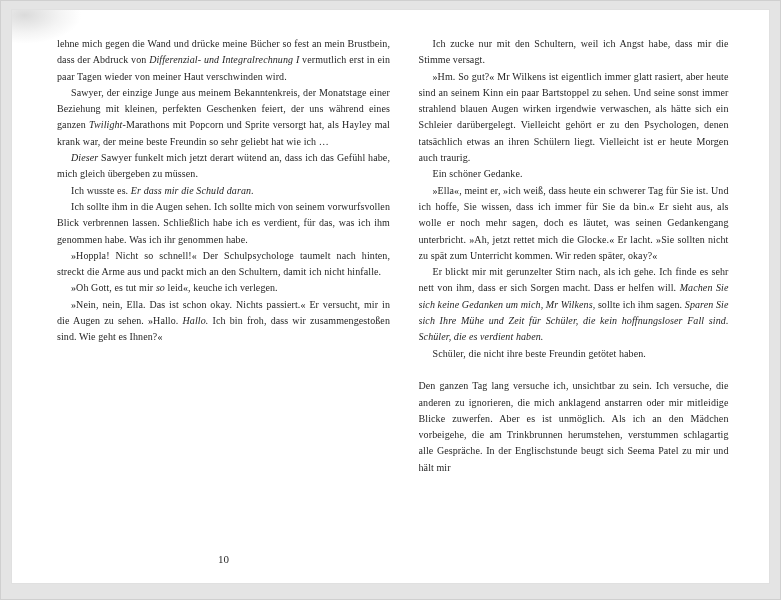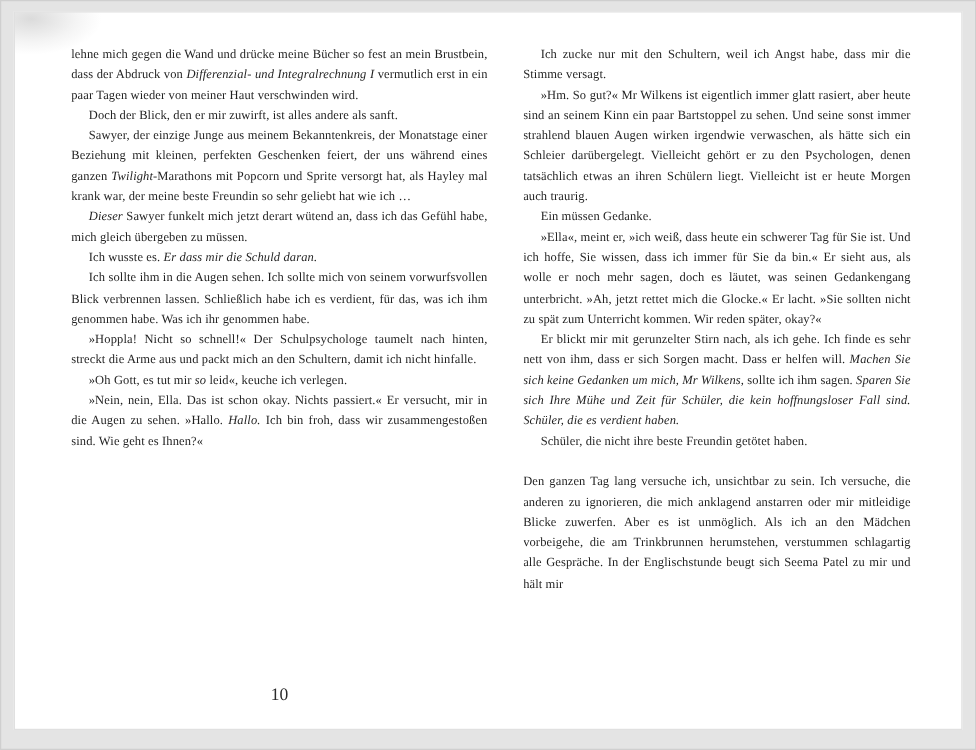--- a/index.html
+++ b/index.html
@@ -48,53 +48,52 @@
     text-indent: 14px;
     letter-spacing: 0.1px;
   }
   .page-text p.no-indent { text-indent: 0; }
   .page-text p.gap-before { margin-top: 16.3px; }
   .page-text em { font-style: italic; }
   .page-number {
     position: absolute;
     bottom: 18px;
     text-align: center;
-    font-size: 14px;
+    font-size: 11px;
     color: #2b2b2b;
   }
   .page-left .page-number  { left: 45px; width: 333px; }
   .page-right .page-number { left: 28px; width: 310px; }
 </style>
 </head>
 <body>
 
 <div class="screen">
   <div class="spread">
     <div class="corner-shade"></div>
 
     <div class="page page-left">
       <div class="page-text">
           <p class="no-indent">lehne mich gegen die Wand und drücke meine Bücher so fest an mein Brustbein, dass der Abdruck von <em>Differenzial- und Integralrechnung I</em> vermutlich erst in ein paar Tagen wieder von meiner Haut verschwinden wird.</p>
-          <p>Doch der Blick, den er mir zuwirft, ist alles andere als sanft.</p>
           <p>Sawyer, der einzige Junge aus meinem Bekanntenkreis, der Monatstage einer Beziehung mit kleinen, perfekten Geschenken feiert, der uns während eines ganzen <em>Twilight</em>-Marathons mit Popcorn und Sprite versorgt hat, als Hayley mal krank war, der meine beste Freundin so sehr geliebt hat wie ich …</p>
           <p><em>Dieser</em> Sawyer funkelt mich jetzt derart wütend an, dass ich das Gefühl habe, mich gleich übergeben zu müssen.</p>
           <p>Ich wusste es. <em>Er dass mir die Schuld daran.</em></p>
           <p>Ich sollte ihm in die Augen sehen. Ich sollte mich von seinem vorwurfsvollen Blick verbrennen lassen. Schließlich habe ich es verdient, für das, was ich ihm genommen habe. Was ich ihr genommen habe.</p>
           <p>»Hoppla! Nicht so schnell!« Der Schulpsychologe taumelt nach hinten, streckt die Arme aus und packt mich an den Schultern, damit ich nicht hinfalle.</p>
           <p>»Oh Gott, es tut mir <em>so</em> leid«, keuche ich verlegen.</p>
           <p>»Nein, nein, Ella. Das ist schon okay. Nichts passiert.« Er versucht, mir in die Augen zu sehen. »Hallo. <em>Hallo.</em> Ich bin froh, dass wir zusammengestoßen sind. Wie geht es Ihnen?«</p>
         </div>
       <div class="page-number">10</div>
     </div>
 
     <div class="page page-right">
       <div class="page-text">
           <p>Ich zucke nur mit den Schultern, weil ich Angst habe, dass mir die Stimme versagt.</p>
           <p>»Hm. So gut?« Mr Wilkens ist eigentlich immer glatt rasiert, aber heute sind an seinem Kinn ein paar Bartstoppel zu sehen. Und seine sonst immer strahlend blauen Augen wirken irgendwie verwaschen, als hätte sich ein Schleier darübergelegt. Vielleicht gehört er zu den Psychologen, denen tatsächlich etwas an ihren Schülern liegt. Vielleicht ist er heute Morgen auch traurig.</p>
-          <p>Ein müssen Gedanke.</p>
+          <p>Ein schöner Gedanke.</p>
           <p>»Ella«, meint er, »ich weiß, dass heute ein schwerer Tag für Sie ist. Und ich hoffe, Sie wissen, dass ich immer für Sie da bin.« Er sieht aus, als wolle er noch mehr sagen, doch es läutet, was seinen Gedankengang unterbricht. »Ah, jetzt rettet mich die Glocke.« Er lacht. »Sie sollten nicht zu spät zum Unterricht kommen. Wir reden später, okay?«</p>
           <p>Er blickt mir mit gerunzelter Stirn nach, als ich gehe. Ich finde es sehr nett von ihm, dass er sich Sorgen macht. Dass er helfen will. <em>Machen Sie sich keine Gedanken um mich, Mr Wilkens</em>, sollte ich ihm sagen. <em>Sparen Sie sich Ihre Mühe und Zeit für Schüler, die kein hoffnungsloser Fall sind. Schüler, die es verdient haben.</em></p>
           <p>Schüler, die nicht ihre beste Freundin getötet haben.</p>
           <p class="no-indent gap-before">Den ganzen Tag lang versuche ich, unsichtbar zu sein. Ich versuche, die anderen zu ignorieren, die mich anklagend anstarren oder mir mitleidige Blicke zuwerfen. Aber es ist unmöglich. Als ich an den Mädchen vorbeigehe, die am Trinkbrunnen herumstehen, verstummen schlagartig alle Gespräche. In der Englischstunde beugt sich Seema Patel zu mir und hält mir</p>
         </div>
     </div>
   </div>
 </div>
 
 </body></html>

